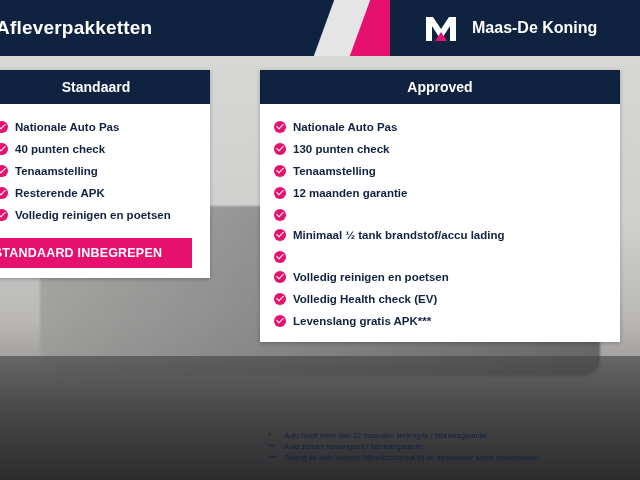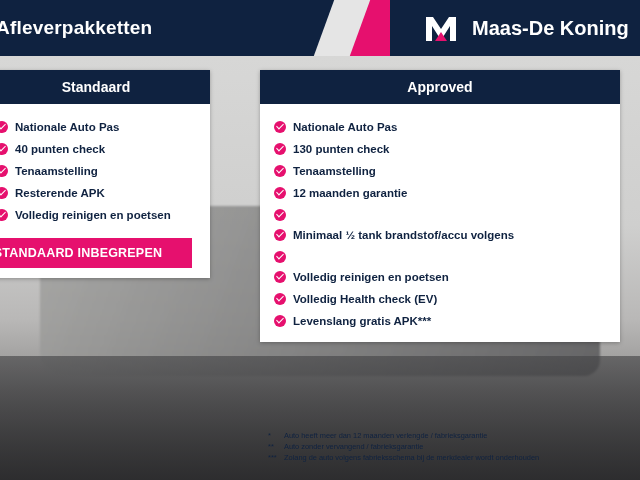--- a/index.html
+++ b/index.html
@@ -51,21 +51,21 @@
     background: #0f2240;
     display: flex; align-items: center;
   }
   .brand-logo {
     width: 34px; height: 30px;
     margin-left: 34px;
     position: relative;
   }
   .brand-name {
     color: #ffffff;
-    font-size: 20px;
+    font-size: 16px;
     font-weight: bold;
     margin-left: 14px;
     white-space: nowrap;
   }
   
   .photo-bg {
     position: absolute;
     top: 56px; left: 0;
     width: 640px; height: 424px;
     background: linear-gradient(180deg,#d7d7d6 0%, #cfcfce 40%, #b9b8b7 62%, #8d8c8b 80%, #5b5a59 100%);
@@ -259,21 +259,21 @@
           </li>
         <li>
             <span class="check"></span>
             <span class="feat-text">12 maanden garantie</span>
           </li>
         <li>
             <span class="check"></span>
           </li>
         <li>
             <span class="check"></span>
-            <span class="feat-text">Minimaal ½ tank brandstof/accu volgens</span>
+            <span class="feat-text">Minimaal ½ tank brandstof/accu lading</span>
           </li>
         <li>
             <span class="check"></span>
           </li>
         <li>
             <span class="check"></span>
             <span class="feat-text">Volledig reinigen en poetsen</span>
           </li>
         <li>
             <span class="check"></span>

